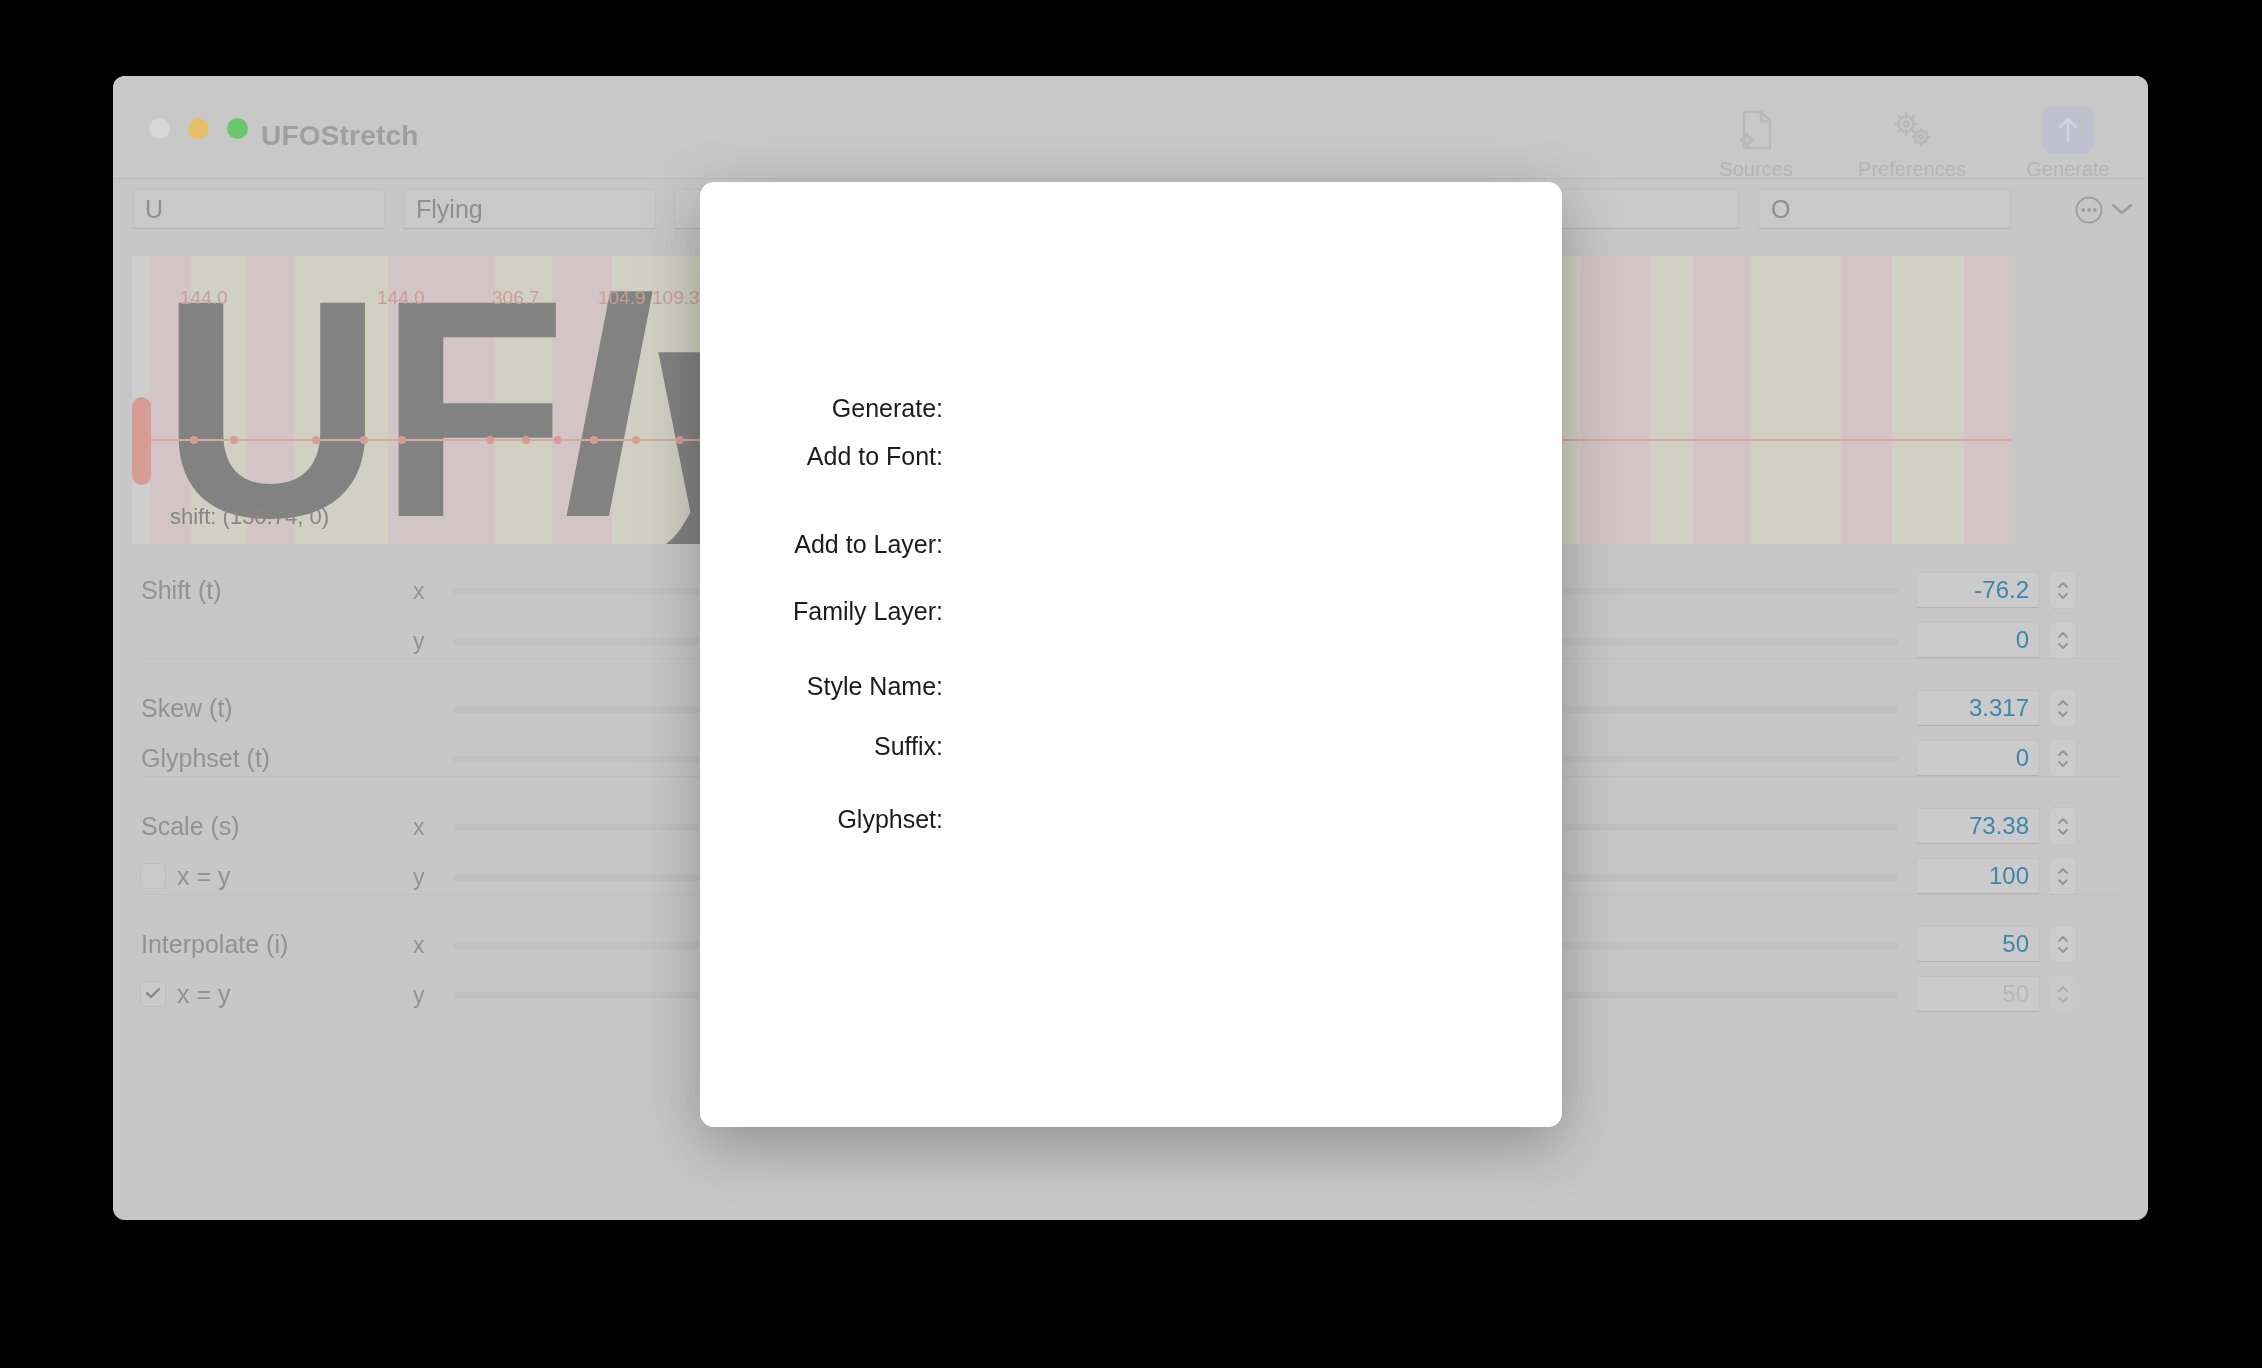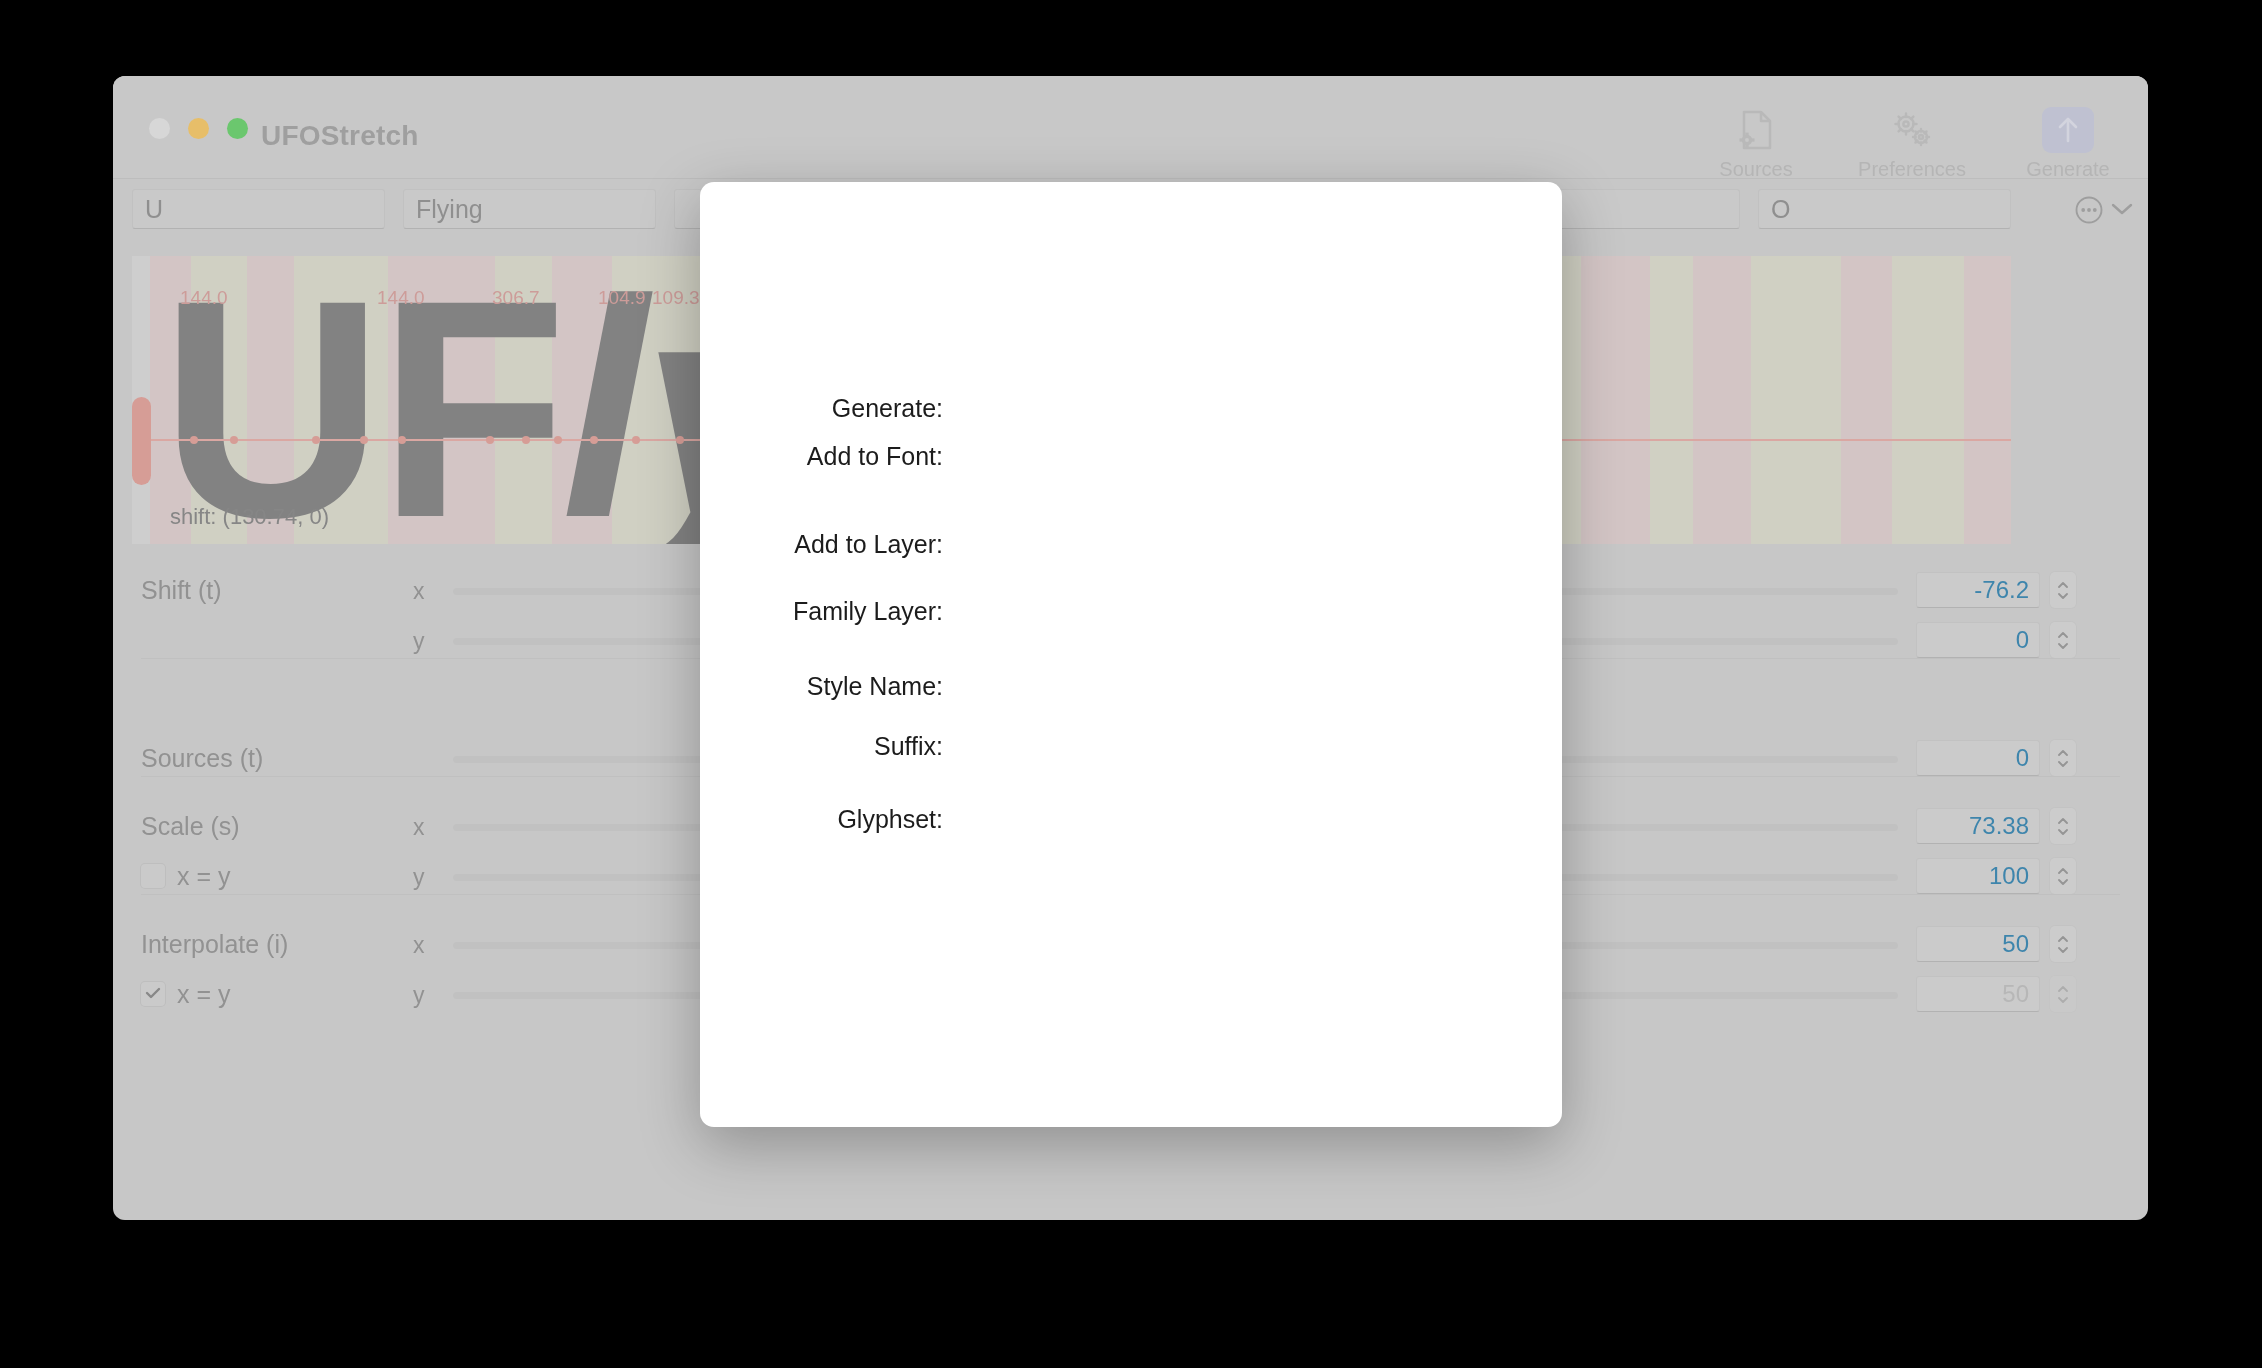--- a/index.html
+++ b/index.html
@@ -530,22 +530,37 @@
         <div class="p-value">0</div>
         <div class="p-stepper">
           <svg width="12" height="8" viewBox="0 0 12 8" fill="none" stroke="#808080" stroke-width="1.9" stroke-linecap="round" stroke-linejoin="round">
             <path d="M2 6 L6 2 L10 6"></path>
           </svg>
           <svg width="12" height="8" viewBox="0 0 12 8" fill="none" stroke="#808080" stroke-width="1.9" stroke-linecap="round" stroke-linejoin="round">
             <path d="M2 2 L6 6 L10 2"></path>
           </svg>
         </div>
       </div>
+      <div class="prow" style="top: 118px;">
+        <div class="p-label">Skew (t)</div>
+        <div class="p-slider">
+          <div class="p-thumb" style="left: calc(50% - 6px);"></div>
+        </div>
+        <div class="p-value">3.317</div>
+        <div class="p-stepper">
+          <svg width="12" height="8" viewBox="0 0 12 8" fill="none" stroke="#808080" stroke-width="1.9" stroke-linecap="round" stroke-linejoin="round">
+            <path d="M2 6 L6 2 L10 6"></path>
+          </svg>
+          <svg width="12" height="8" viewBox="0 0 12 8" fill="none" stroke="#808080" stroke-width="1.9" stroke-linecap="round" stroke-linejoin="round">
+            <path d="M2 2 L6 6 L10 2"></path>
+          </svg>
+        </div>
+      </div>
       <div class="prow" style="top: 168px;">
-        <div class="p-label">Sources (t)</div>
+        <div class="p-label">Glyphset (t)</div>
         <div class="p-slider">
           <div class="p-thumb" style="left: calc(50% - 6px);"></div>
         </div>
         <div class="p-value">0</div>
         <div class="p-stepper">
           <svg width="12" height="8" viewBox="0 0 12 8" fill="none" stroke="#808080" stroke-width="1.9" stroke-linecap="round" stroke-linejoin="round">
             <path d="M2 6 L6 2 L10 6"></path>
           </svg>
           <svg width="12" height="8" viewBox="0 0 12 8" fill="none" stroke="#808080" stroke-width="1.9" stroke-linecap="round" stroke-linejoin="round">
             <path d="M2 2 L6 6 L10 2"></path>

